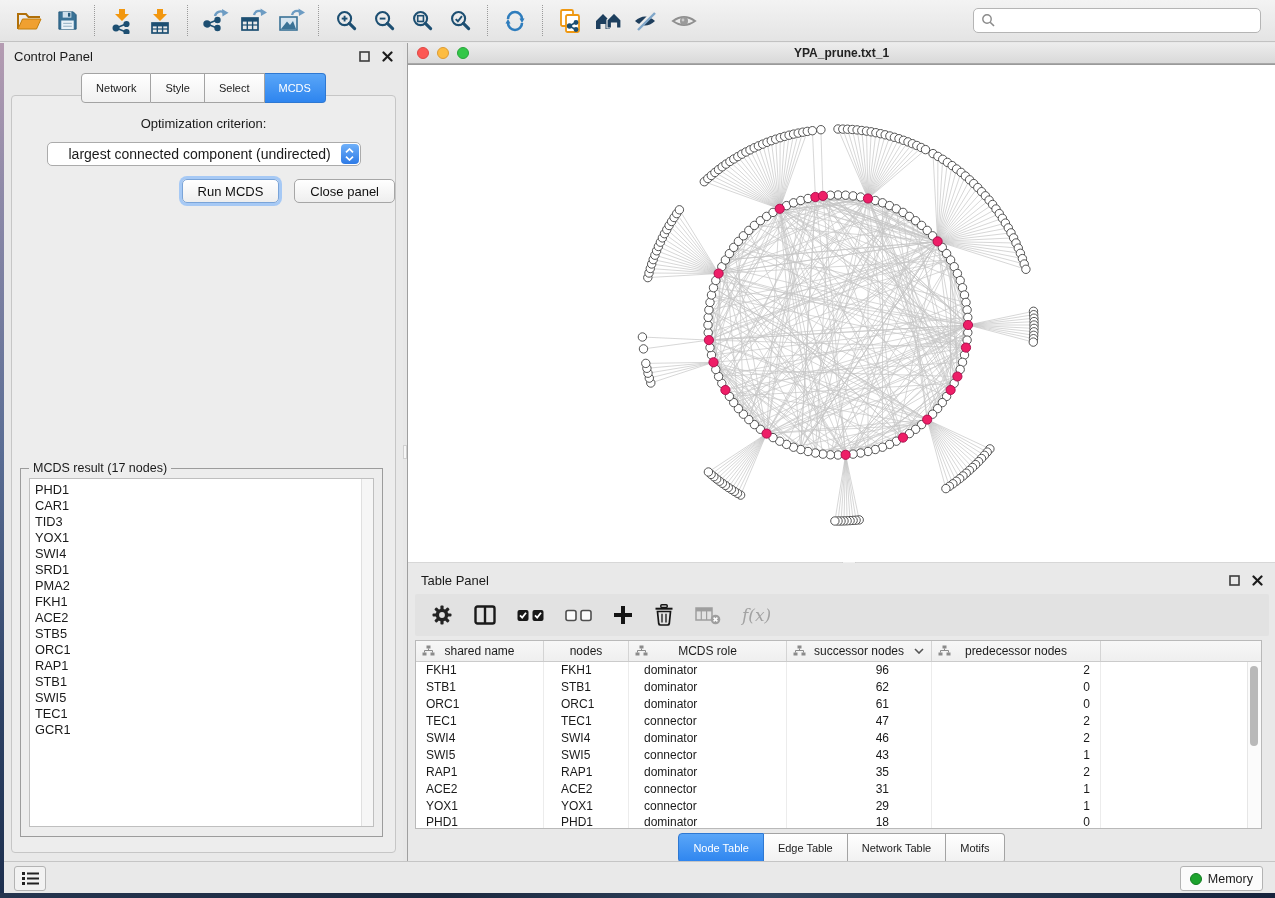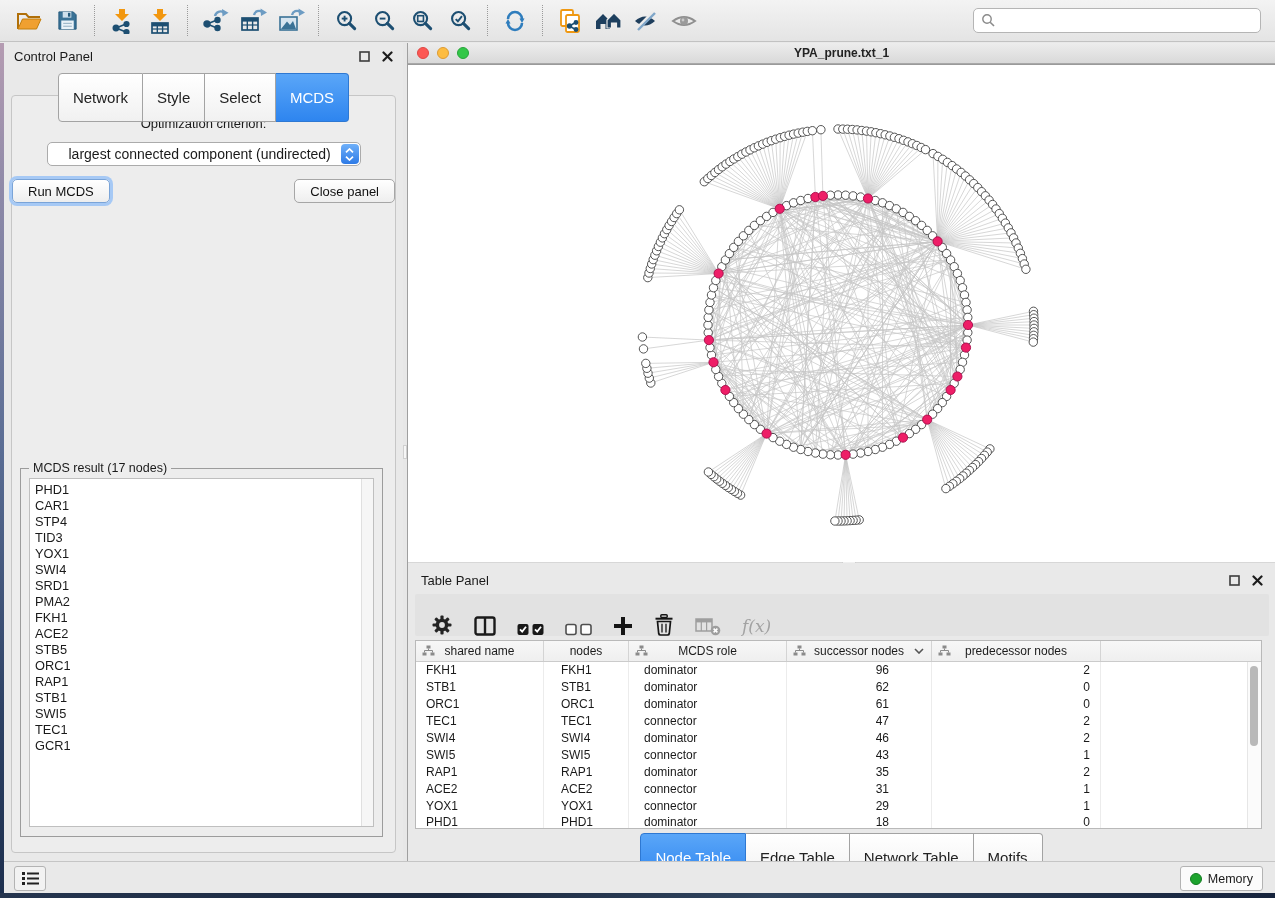--- a/index.html
+++ b/index.html
@@ -22,34 +22,34 @@
     background:linear-gradient(#b59cb2 0%,#8d89a8 18%,#5a6d94 48%,#2e4265 78%,#1d2f4e 100%)}
   .desk-bottom{position:absolute;left:0;bottom:0;width:1275px;height:5px;
     background:linear-gradient(90deg,#25354f,#1c2940 35%,#31455f 60%,#16233c)}
 
   
   .control-panel{position:absolute;left:4px;top:43px;width:399px;height:818px;background:#e9e9e9;box-sizing:border-box}
   .cp-title-row{height:22px;display:flex;align-items:center;padding:2px 10px 0 10px}
   .cp-title{font-size:13px}
   .win-btns{margin-left:auto;display:flex;gap:12px;align-items:center}
   .tabs-row{position:absolute;left:0;top:30px;width:100%;display:flex;justify-content:center;z-index:2}
-  .tab{font-size:15px;padding:15px 14px;background:linear-gradient(#ffffff,#f1f1f1);
+  .tab{font-size:11px;padding:8px 14px;background:linear-gradient(#ffffff,#f1f1f1);
     border:1px solid #a3a3a3;border-left:none;color:#222;white-space:nowrap}
   .tab:first-child{border-left:1px solid #a3a3a3;border-radius:4px 0 0 4px}
   .tab:last-child{border-radius:0 4px 4px 0}
   .tab.active{background:linear-gradient(#5aa6f8,#2e85ef);border-color:#2e78d2;color:#fff}
   .cp-content{position:absolute;left:7px;right:7px;top:52px;bottom:8px;
     background:#ededed;border:1px solid #c6c6c6;border-radius:4px}
   .opt-label{text-align:center;margin-top:20px;font-size:13px}
   .dropdown{margin:11px auto 0 auto;width:314px;height:24px;background:#fff;border:1px solid #ababab;
     border-radius:5px;display:flex;align-items:center;box-sizing:border-box}
   .dropdown .val{flex:1;font-size:14px;padding-left:21px;white-space:nowrap;overflow:hidden}
   .stepper{width:18px;height:20px;margin-right:1px;border-radius:4px;
     background:linear-gradient(#6fb0f9,#2d7ae6);display:flex;align-items:center;justify-content:center}
-  .btn-row{margin-top:13px;display:flex;justify-content:space-between;gap:15px}
+  .btn-row{margin-top:13px;display:flex;justify-content:flex-end;gap:15px}
   .btn{height:24px;padding:0 15px;font-size:13px;font-family:"Liberation Sans",sans-serif;color:#111;
     background:linear-gradient(#ffffff,#eeeeee);border:1px solid #a6a6a6;border-radius:5px}
   .btn.focused{box-shadow:0 0 0 3px #a6c9f5;border-color:#7aa4d8}
   .result-group{position:absolute;left:8px;right:12px;top:372px;bottom:15px;border:1px solid #9c9c9c;border-radius:0}
   .result-legend{position:absolute;top:-8px;left:8px;background:#ededed;padding:0 4px;font-size:12.5px}
   .result-list{position:absolute;left:8px;right:8px;top:9px;bottom:9px;background:#fff;border:1px solid #bfbfbf;overflow:hidden}
   .result-scroll{position:absolute;right:0;top:0;bottom:0;width:11px;background:#f6f6f6;border-left:1px solid #e0e0e0}
   .mcds-item{font-size:12.8px;line-height:16px;padding-left:5px}
   .result-items{padding-top:3px}
 
@@ -69,21 +69,21 @@
   .tl.yel{background:#fdbc40;border:1px solid #de9b32;box-sizing:border-box}
   .tl.grn{background:#33c748;border:1px solid #27a53a;box-sizing:border-box}
   .net-title{position:absolute;left:0;right:0;text-align:center;font-size:12px;font-weight:bold;color:#222}
   .net-canvas{position:relative;height:497px;background:#fff;border-top:1px solid #9a9a9a}
 
   
   .table-panel{position:absolute;left:408px;top:563px;right:0;height:298px;background:#e9e9e9}
   .tp-title-row{height:26px;display:flex;align-items:center;padding:4px 12px 0 13px}
   .tp-title{font-size:13px}
   .tp-toolbar{position:absolute;left:7px;right:6px;top:31px;height:42px;background:#e2e2e2;
-    border-radius:2px;display:flex;align-items:flex-end;gap:21px;padding-left:16px}
+    border-radius:2px;display:flex;align-items:center;gap:21px;padding-left:16px}
   .fx{font-family:"DejaVu Serif",serif;font-style:italic;font-size:17px;color:#a2a2a2}
   .ntable{position:absolute;left:7px;right:13px;top:77px;height:189px;background:#fff;
     border:1px solid #b9b9b9;box-sizing:border-box;overflow:hidden}
   .thead{display:flex;height:20px;background:linear-gradient(#f7f7f7,#efefef);border-bottom:1px solid #cbcbcb}
   .th{position:relative;display:flex;align-items:center;justify-content:center;
       font-size:12px;color:#1c1c1c;border-right:1px solid #d4d4d4;box-sizing:border-box}
   .th .tree{position:absolute;left:6px;top:4px}
   .th .chev{position:absolute;right:7px;top:7px}
   .trow{display:flex;height:16.9px;align-items:center}
   .td{font-size:12px;box-sizing:border-box;border-right:1px solid #ececec;height:100%;display:flex;align-items:center}
@@ -305,21 +305,20 @@
     <div class="btn-row">
       <button class="btn focused">Run MCDS</button>
       <button class="btn">Close panel</button>
     </div>
     <div class="result-group">
       <span class="result-legend">MCDS result (17 nodes)</span>
       <div class="result-list">
         <div class="result-items" id="mcds-list">
             <div class="mcds-item">PHD1</div>
             <div class="mcds-item">CAR1</div>
-            <div class="mcds-item">STP4</div>
             <div class="mcds-item">TID3</div>
             <div class="mcds-item">YOX1</div>
             <div class="mcds-item">SWI4</div>
             <div class="mcds-item">SRD1</div>
             <div class="mcds-item">PMA2</div>
             <div class="mcds-item">FKH1</div>
             <div class="mcds-item">ACE2</div>
             <div class="mcds-item">STB5</div>
             <div class="mcds-item">ORC1</div>
             <div class="mcds-item">RAP1</div>

